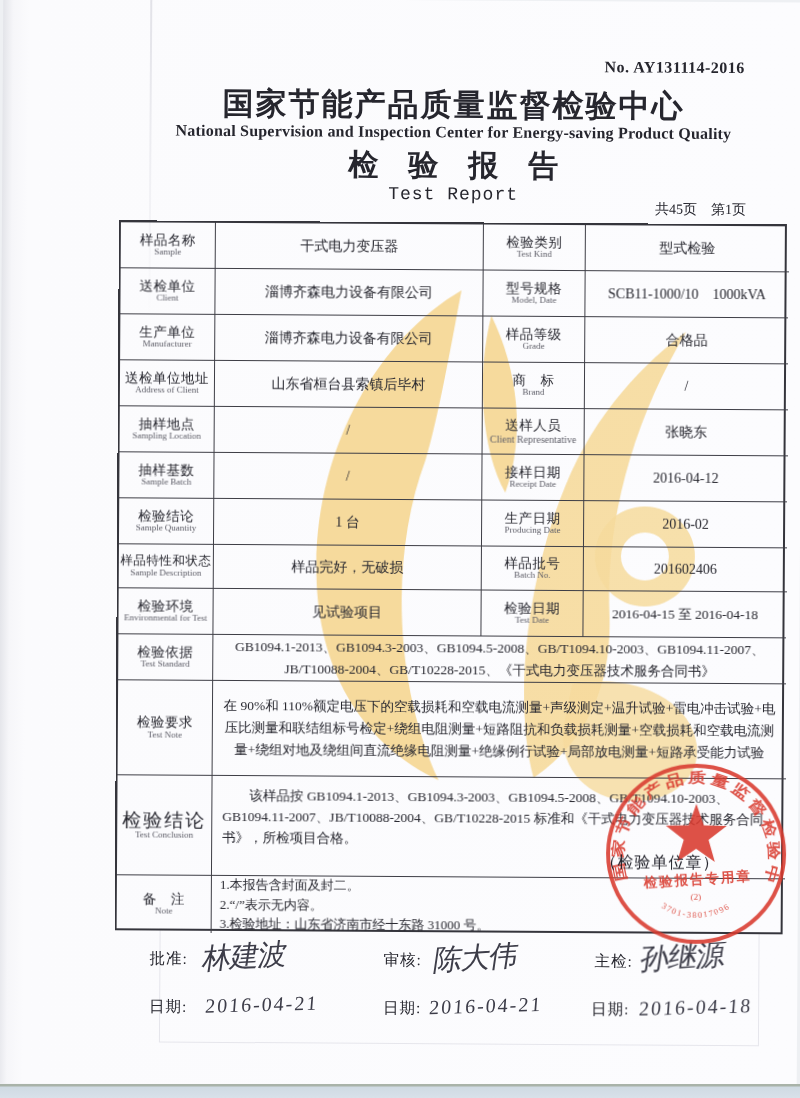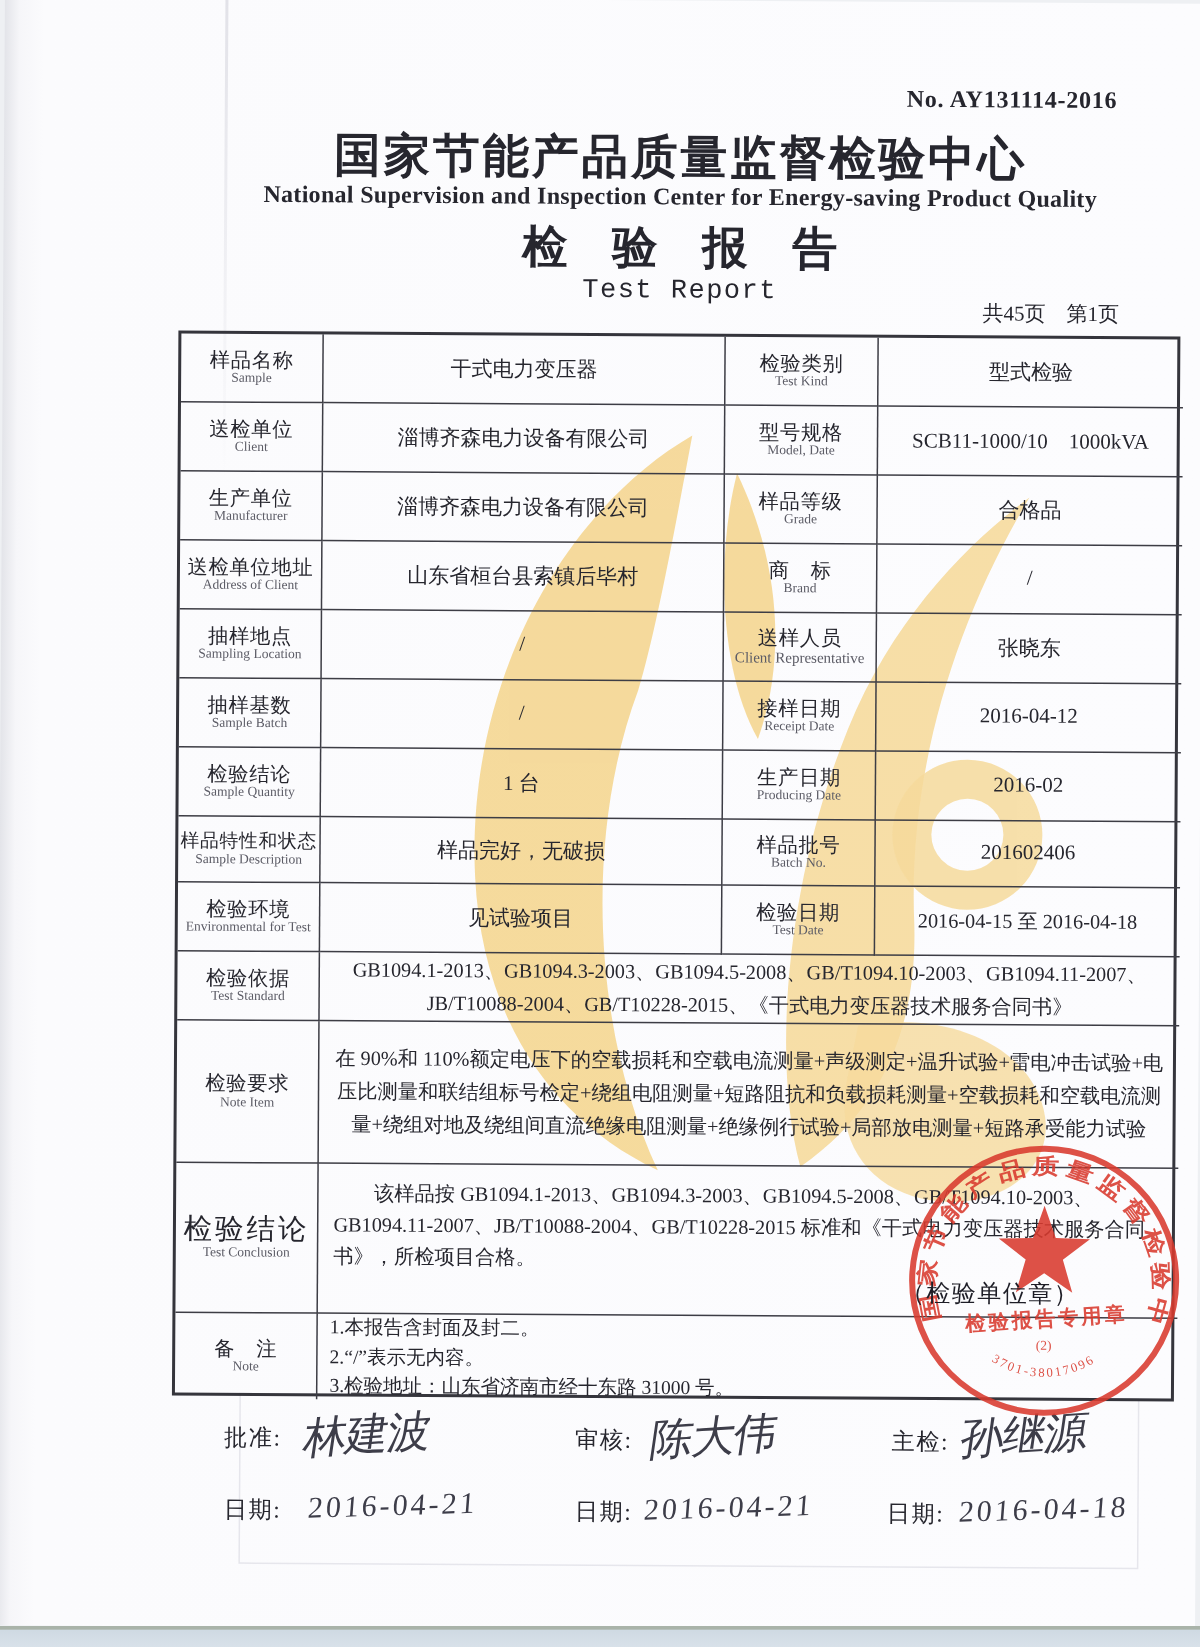--- a/index.html
+++ b/index.html
@@ -202,21 +202,21 @@
     <div class="cell vl colend" style="font-size:13.5px">2016-04-15 至 2016-04-18</div>
 
     <div class="cell lb">
       <div class="cn">检验依据</div>
       <div class="en">Test Standard</div>
       </div>
     <div class="cell vl wide small colend blocky">GB1094.1-2013、GB1094.3-2003、GB1094.5-2008、GB/T1094.10-2003、GB1094.11-2007、 JB/T10088-2004、GB/T10228-2015、《干式电力变压器技术服务合同书》</div>
 
     <div class="cell lb">
       <div class="cn">检验要求</div>
-      <div class="en">Note Item</div>
+      <div class="en">Test Note</div>
       </div>
     <div class="cell vl wide small colend blocky">在 90%和 110%额定电压下的空载损耗和空载电流测量+声级测定+温升试验+雷电冲击试验+电压比测量和联结组标号检定+绕组电阻测量+短路阻抗和负载损耗测量+空载损耗和空载电流测量+绕组对地及绕组间直流绝缘电阻测量+绝缘例行试验+局部放电测量+短路承受能力试验</div>
 
     <div class="cell lb">
       <div class="cn big">检验结论</div>
       <div class="en">Test Conclusion</div>
       </div>
     <div class="cell vl wide conc colend">
       <div class="ind">该样品按 GB1094.1-2013、GB1094.3-2003、GB1094.5-2008、GB/T1094.10-2003、GB1094.11-2007、JB/T10088-2004、GB/T10228-2015 标准和《干式电力变压器技术服务合同书》，所检项目合格。</div>
     </div>

